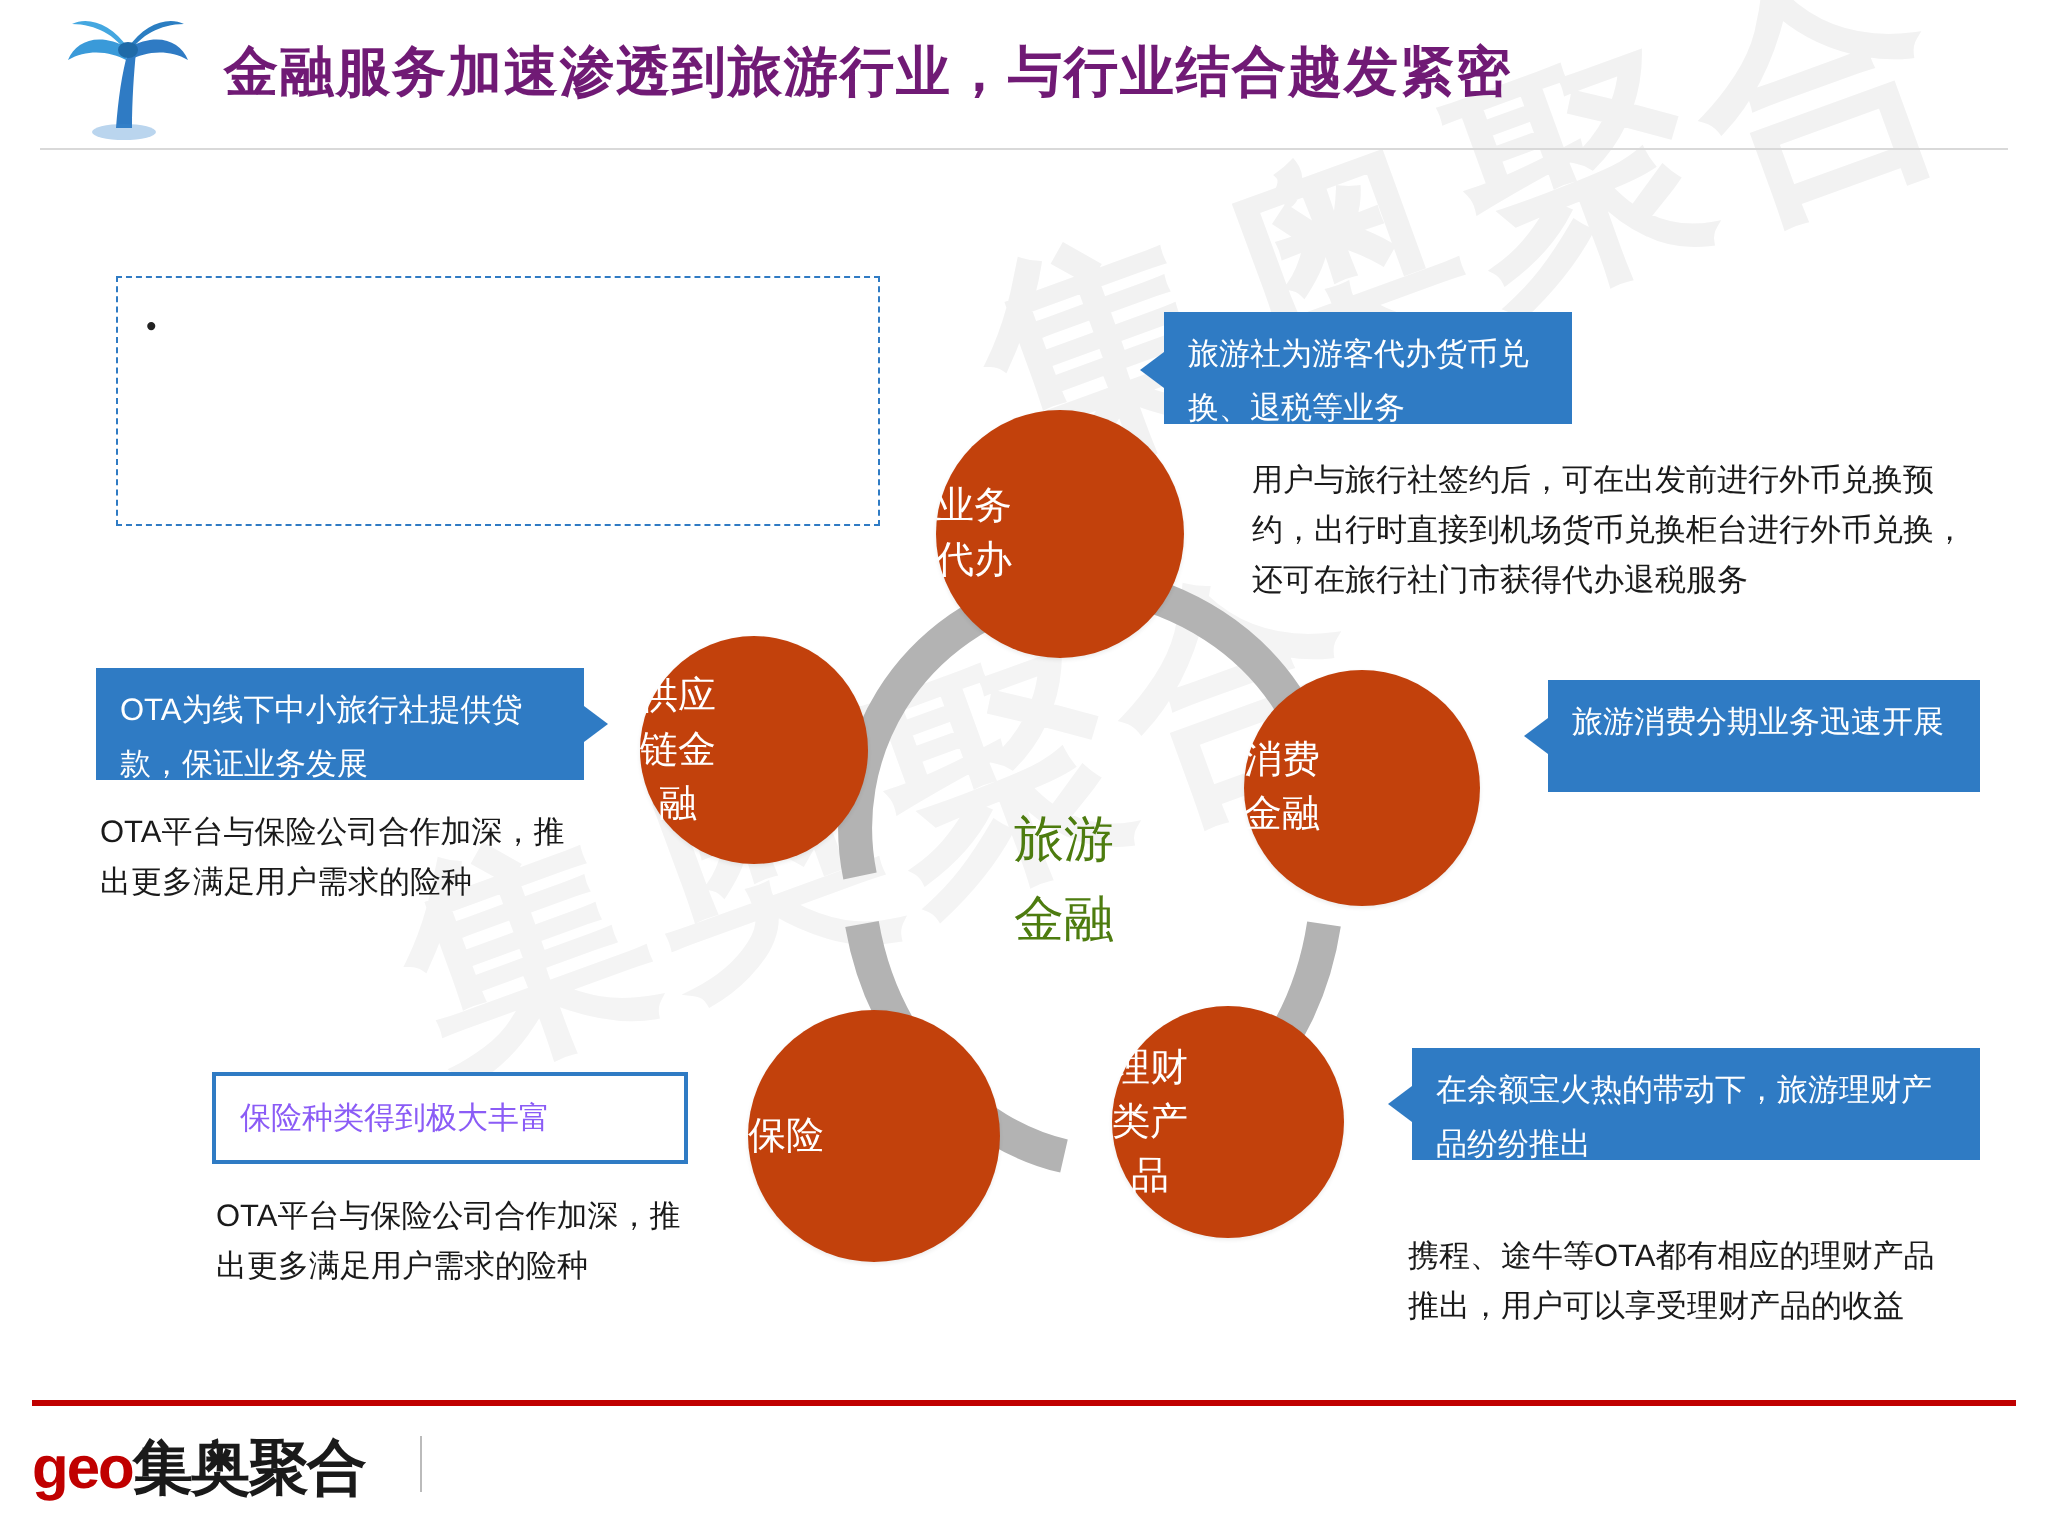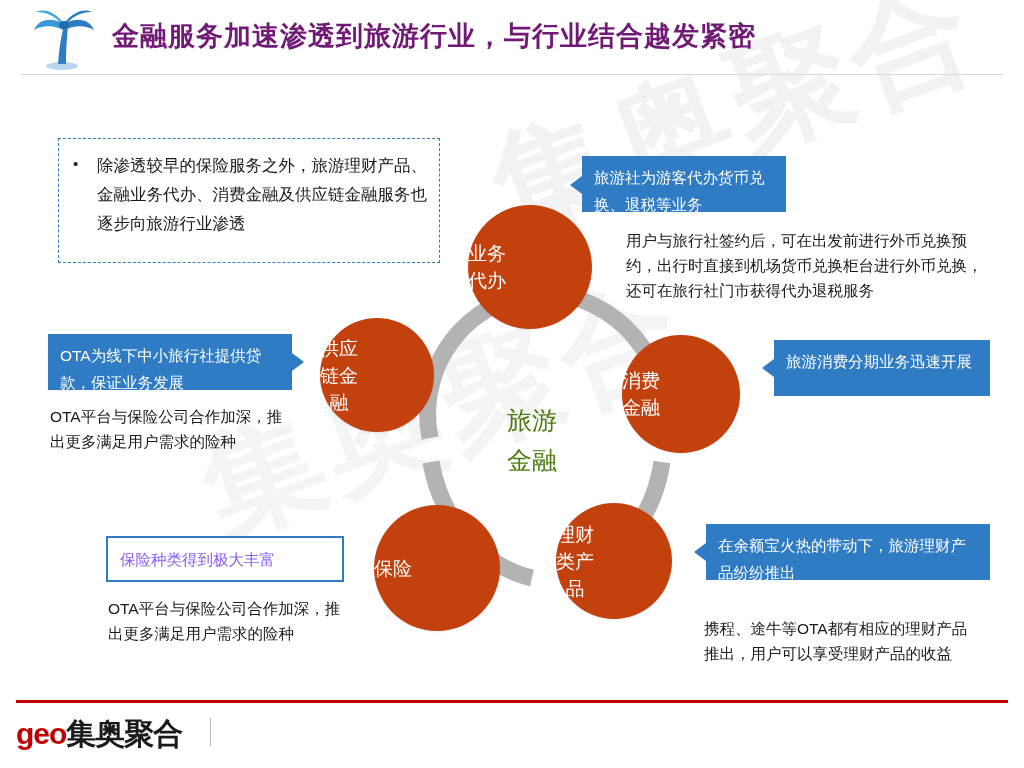--- a/index.html
+++ b/index.html
@@ -124,21 +124,20 @@
     <path d="M36 18 C28 6 16 2 8 6 C20 6 30 12 35 20 Z" fill="#44a7e0"></path>
     <path d="M36 18 C44 6 56 2 64 6 C52 6 42 12 37 20 Z" fill="#2b7ec2"></path>
     <ellipse cx="36" cy="19" rx="5" ry="4" fill="#1f6aa8"></ellipse>
     <ellipse cx="34" cy="60" rx="16" ry="4" fill="#3a86cf" opacity="0.35"></ellipse>
   </svg>
   <div class="hdr-title">金融服务加速渗透到旅游行业，与行业结合越发紧密</div>
   <div class="hdr-rule"></div>
 
   <div class="dashed-box">
     <span class="bullet">•</span>
-    <div class="txt">除渗透较早的保险服务之外，旅游理财产品、金融业务代办、消费金融及供应链金融服务也逐步向旅游行业渗透</div>
   </div>
 
   <svg class="ring" width="520" height="500" viewBox="0 0 520 500">
 
     <g fill="none" stroke="#b3b3b3" stroke-width="17" stroke-linecap="butt">
       <path d="M 232 92 C 150 110 118 180 130 238"></path>
       <path d="M 254 92 C 336 108 372 176 362 236"></path>
       <path d="M 131 262 C 142 326 188 368 232 378"></path>
       <path d="M 362 262 C 352 328 306 370 262 379"></path>
     </g>

